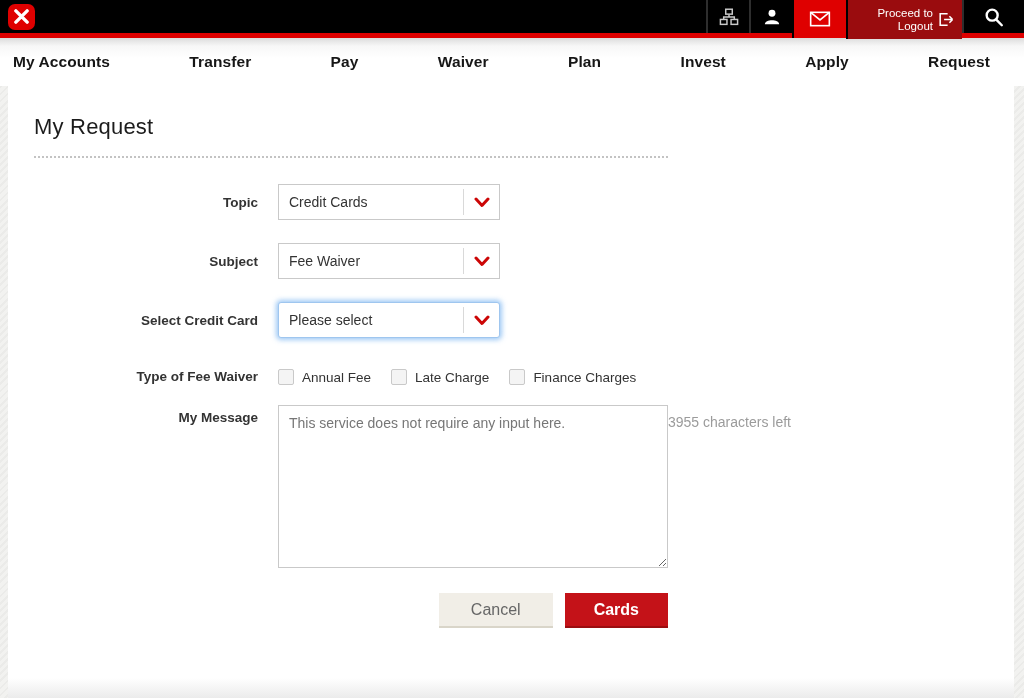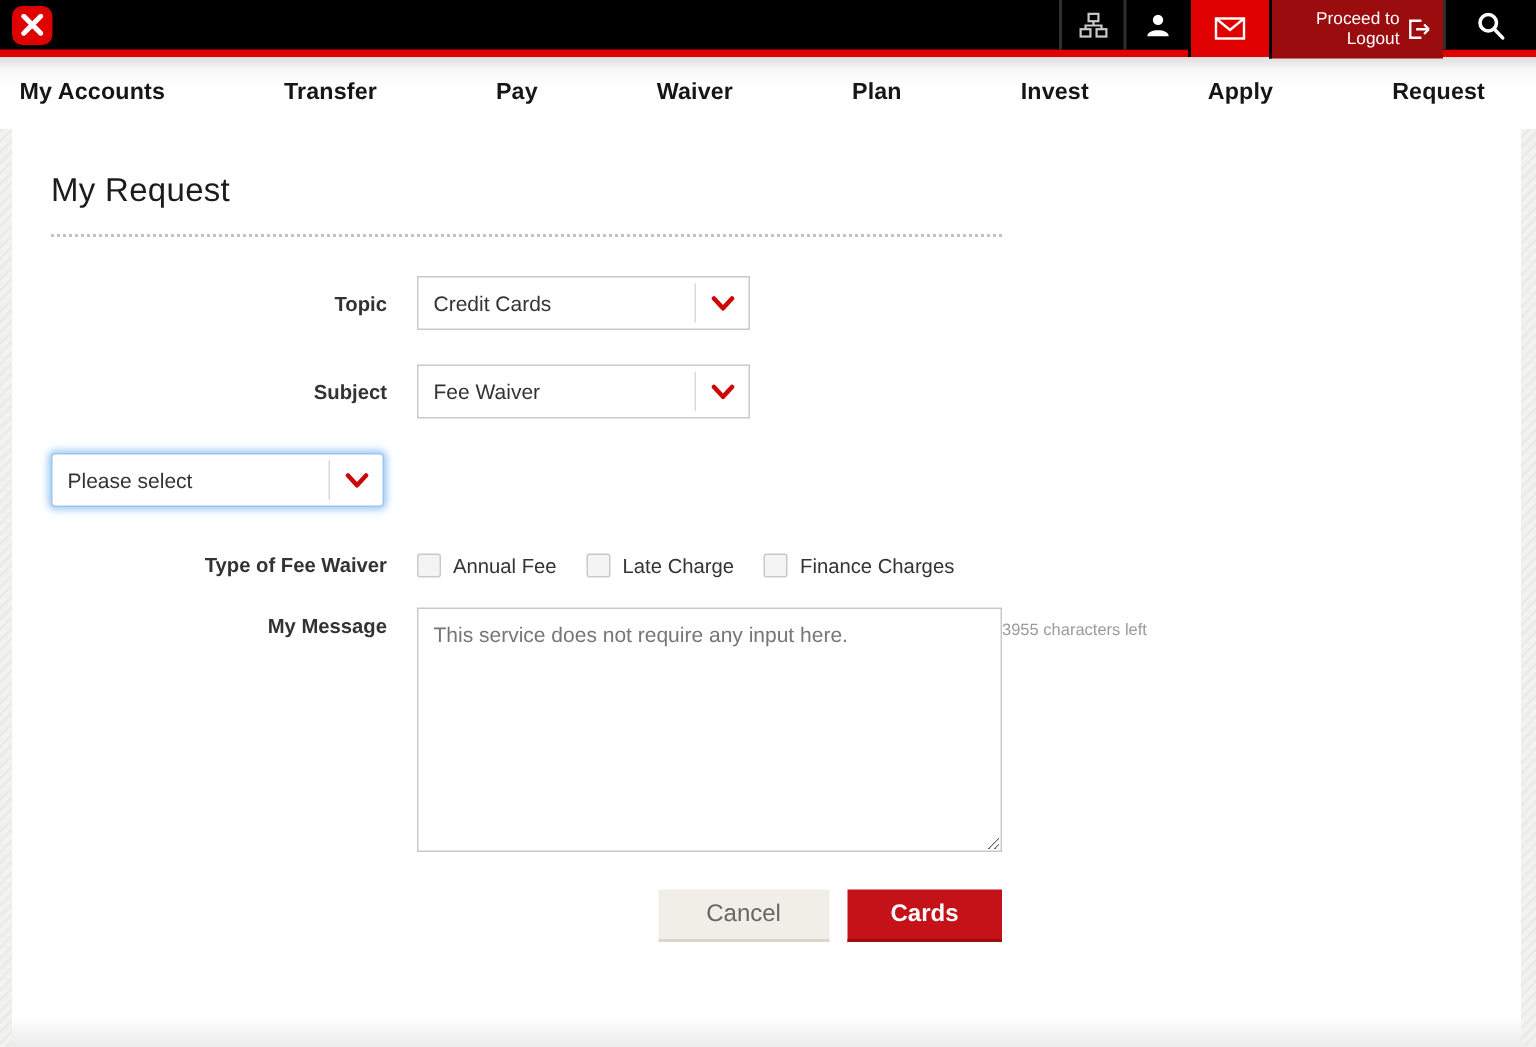--- a/index.html
+++ b/index.html
@@ -43,21 +43,21 @@
   .select-arrow { width: 36px; height: 26px; border-left: 1px solid #d9d9d9; display: flex; align-items: center; justify-content: center; }
 
   .checkbox-row { margin-top: 9px; margin-bottom: 20px; }
   .checkbox-group { display: flex; align-items: center; gap: 20px; padding-top: 1px; }
   .checkbox-item { display: flex; align-items: center; gap: 8px; cursor: pointer; }
   .checkbox-square { width: 16px; height: 16px; background: #f4f4f4; border: 1px solid #c9c9c9; border-radius: 2px; }
   .checkbox-label { font-size: 13.5px; color: #333; }
 
   .message-col { display: flex; flex-direction: row; }
   .message-area { width: 390px; height: 163px; border: 1px solid #c9c9c9; padding: 8px 10px; font-family: "Liberation Sans", sans-serif; font-size: 14px; color: #767676; resize: both; outline: none; line-height: 1.35; }
-  .chars-left { margin-top: 9px; font-size: 11px; color: #9b9b9b; }
+  .chars-left { margin-top: 9px; font-size: 14px; color: #9b9b9b; }
 
   .buttons-row { margin-top: 25px; margin-bottom: 0; }
   .buttons-group { width: 390px; display: flex; justify-content: flex-end; gap: 12px; }
   .btn { font-family: "Liberation Sans", sans-serif; font-size: 16px; height: 35px; cursor: pointer; }
   .btn-cancel { background: #f1eee7; color: #666; border: none; border-bottom: 2px solid #d9d5c9; padding: 0 32px; }
   .btn-send { background: #c41218; color: #fff; border: none; border-bottom: 2px solid #9b0d10; padding: 0 29px; font-weight: 700; }
 
   svg { display: block; }
 </style>
 </head>
@@ -160,20 +160,21 @@
           <span class="select-value">Fee Waiver</span>
           <span class="select-arrow">
             <svg width="16" height="11" viewBox="0 0 16 11">
                 <path d="M2 2 L8 8.5 L14 2" fill="none" stroke="#cc0606" stroke-width="3" stroke-linecap="round" stroke-linejoin="round"></path>
               </svg>
           </span>
         </div>
       </div>
 
       <div class="form-row" style="margin-bottom:30px;">
+        <div class="form-label">Select Credit Card</div>
         <div class="select-box focused">
           <span class="select-value">Please select</span>
           <span class="select-arrow">
             <svg width="16" height="11" viewBox="0 0 16 11">
                 <path d="M2 2 L8 8.5 L14 2" fill="none" stroke="#cc0606" stroke-width="3" stroke-linecap="round" stroke-linejoin="round"></path>
               </svg>
           </span>
         </div>
       </div>
 

